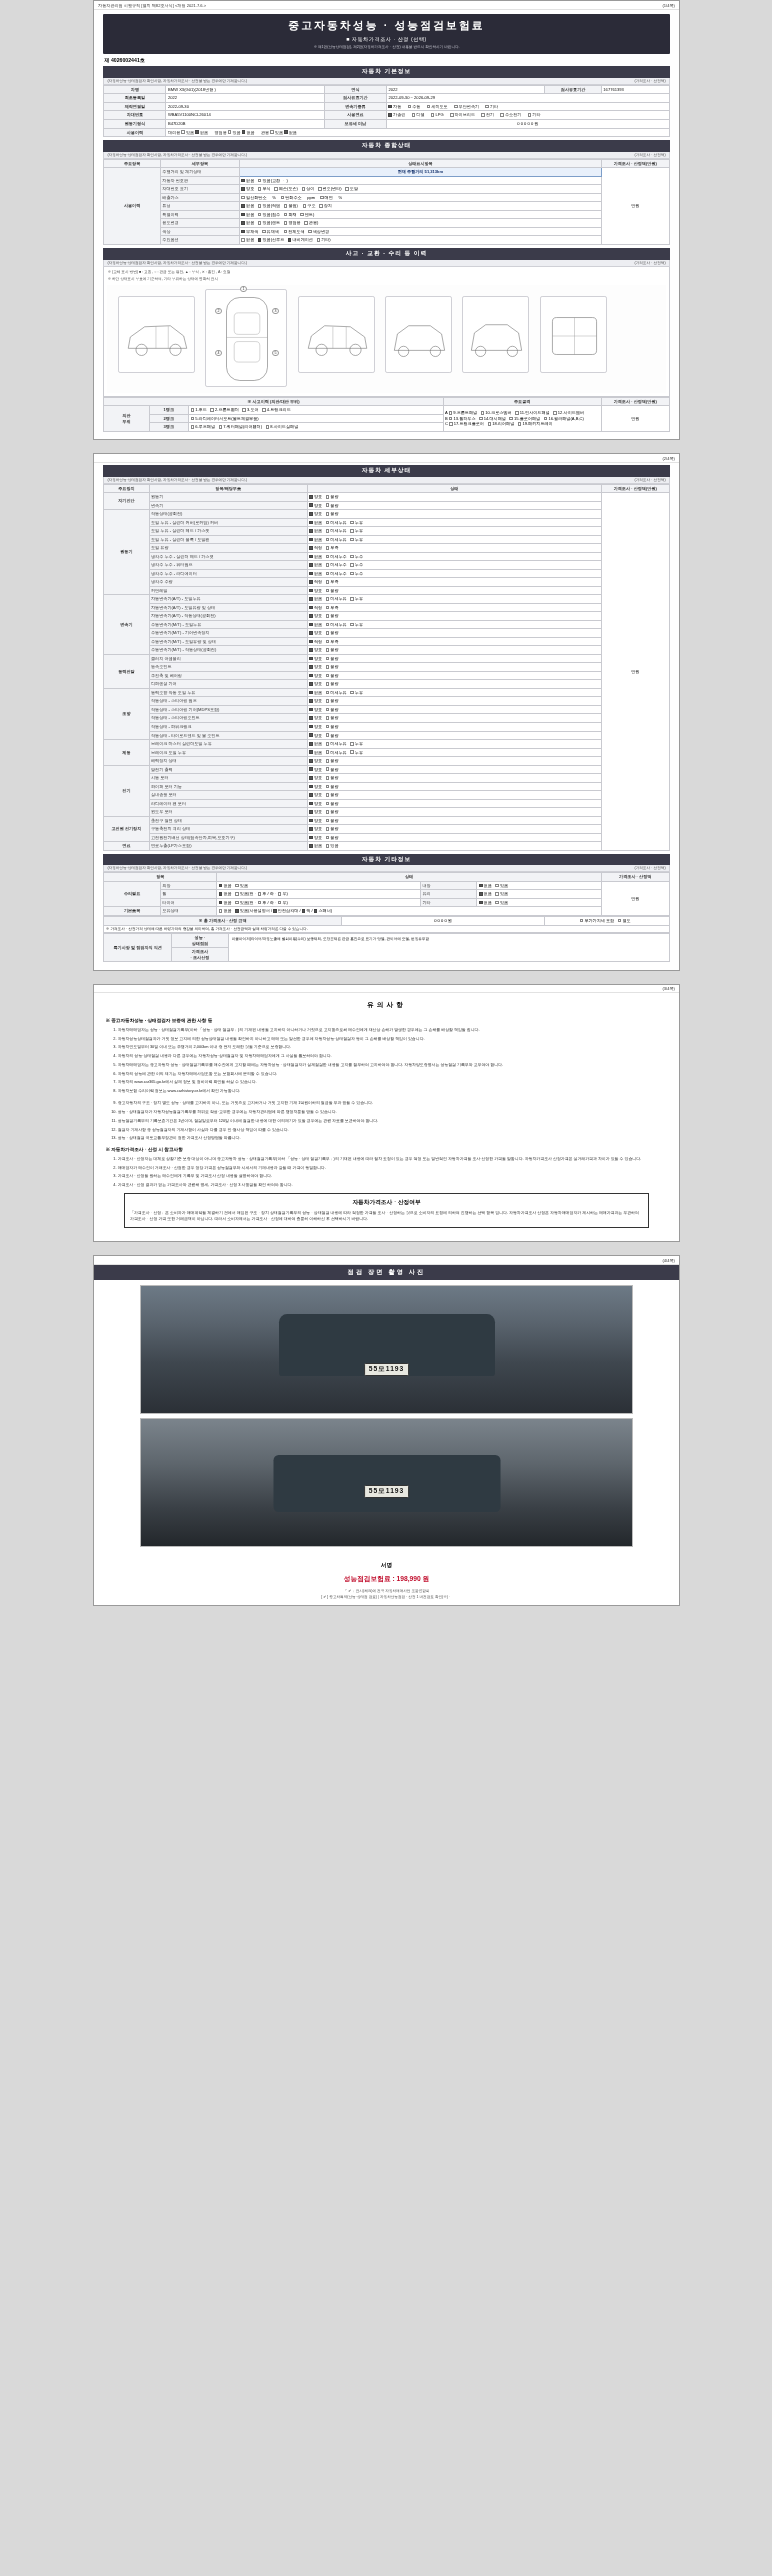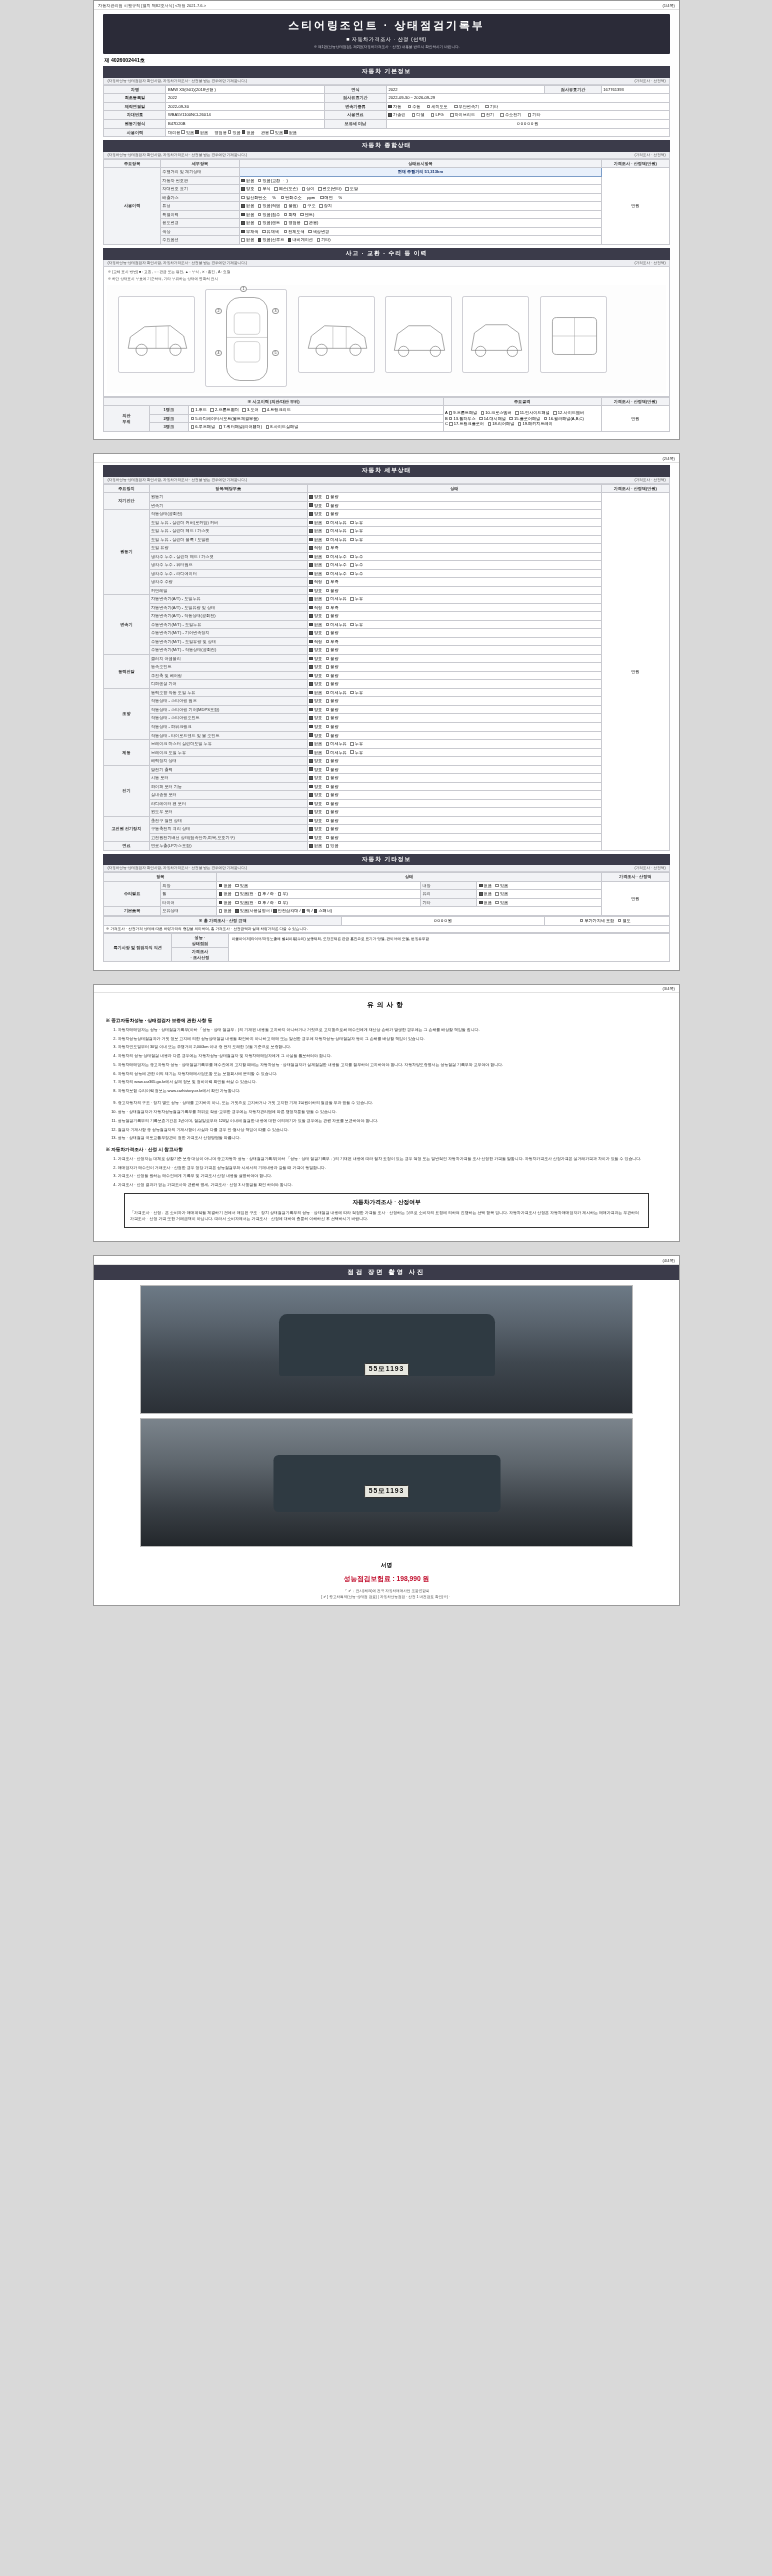--- a/index.html
+++ b/index.html
@@ -188,21 +188,21 @@
 <div class="page">
 
   <div class="sheet">
     <div class="sheet-top-bar">
       <span>자동차관리법 시행규칙 [별지 제82호서식] &lt;개정 2021.7.6.&gt;</span>
       <span>(1/4쪽)</span>
     </div>
     <div class="sheet-inner">
 
       <div class="doc-head">
-        <div class="t1">스티어링조인트 · 상태점검기록부</div>
+        <div class="t1">중고자동차성능 · 성능점검보험료</div>
         <div class="t2">■ 자동차가격조사 · 산정 (선택)</div>
         <div class="t3">※ 제1면(성능상태점검), 제2면(자동차가격조사ㆍ산정) 내용을 반드시 확인하시기 바랍니다.</div>
       </div>
 
       <div class="docnum">제 4026002441호</div>
 
       <div class="sec-title">자동차 기본정보</div>
       <div class="sec-sub">
         <span>(자동차성능·상태점검자 확인사항, 자동차가격조사 · 산정을 받는 경우에만 기재합니다.)</span>
         <span>(가격조사ㆍ산정액)</span>

